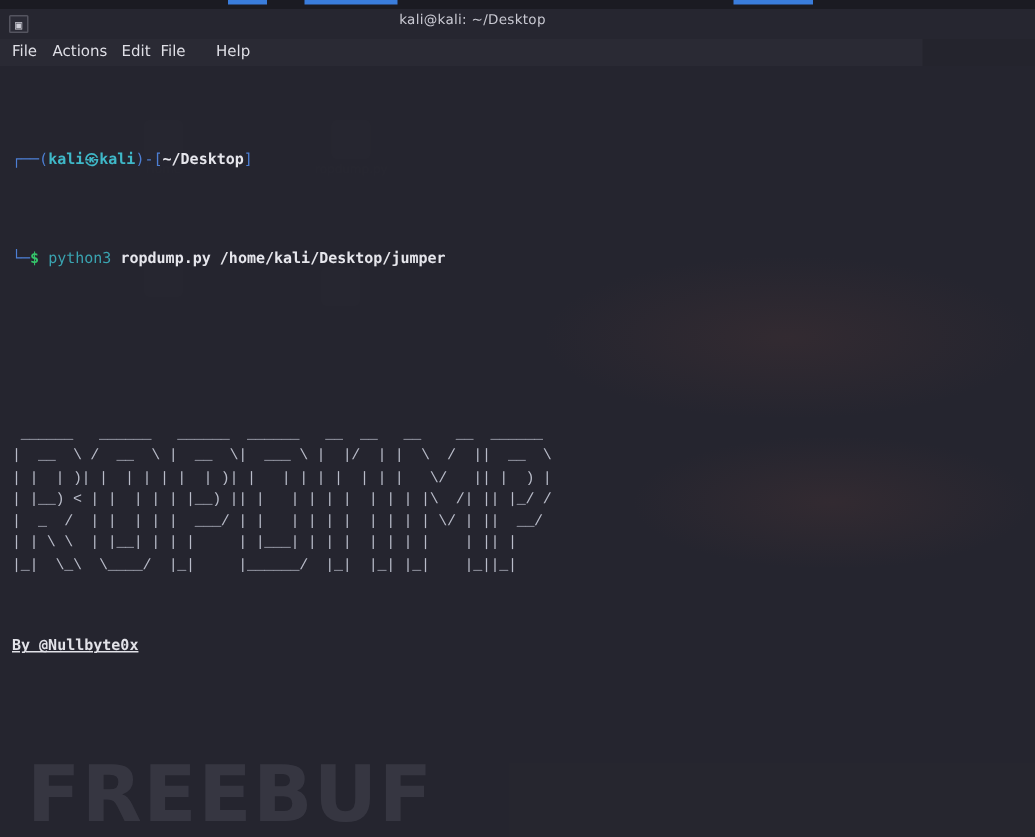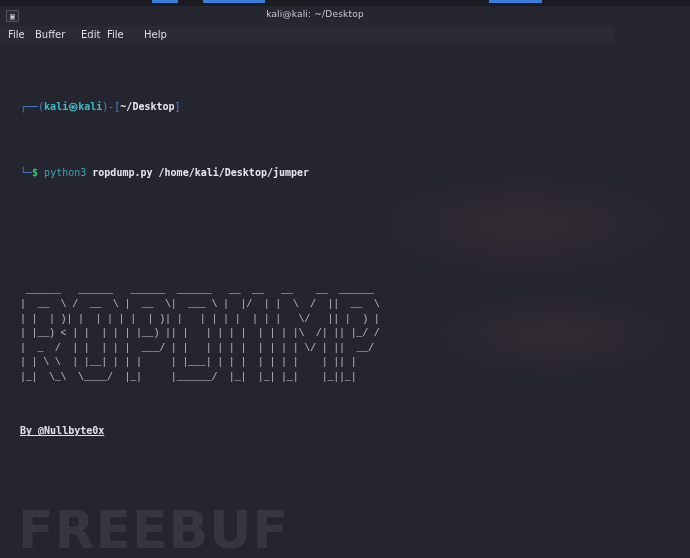--- a/index.html
+++ b/index.html
@@ -53,21 +53,21 @@
   }
   .ghost .gl {
     font-family:"DejaVu Sans", sans-serif; font-size:8px; color:#e8e8ee;
     text-align:center; margin-top:2px; white-space:nowrap;
   }
 
   
   .term {
     position:absolute; top:44px; left:0; width:690px; height:514px;
     background:rgba(38,38,47,0.93);
-    padding:4px 0 0 20px;
+    padding:4px 0 0 8px;
     font-family:"DejaVu Sans Mono", monospace;
     font-size:10px;
     line-height:13.1px;
     white-space:pre;
     color:#d8d8de;
     overflow:hidden;
   }
   .line { white-space:pre; height:13.1px; }
 
   .c-blue   { color:#4d7fd4; }
@@ -109,21 +109,21 @@
     <div class="tick c"></div>
   </div>
 
   <div class="titlebar">
     <div class="win-icon">▣</div>
     <div class="win-title">kali@kali: ~/Desktop</div>
   </div>
 
   <div class="menubar">
     <div class="menu-item" style="left:6px">File</div>
-    <div class="menu-item" style="left:33px">Buffer</div>
+    <div class="menu-item" style="left:33px">Actions</div>
     <div class="menu-item" style="left:79px">Edit</div>
     <div class="menu-item" style="left:105px">File</div>
     <div class="menu-item" style="left:142px">Help</div>
   </div>
 
   <div class="ghost" style="left:96px;  top:80px;">
     <div class="gi"></div>
     <div class="gl">Home</div>
   </div>
   <div class="ghost" style="left:210px; top:80px;">

